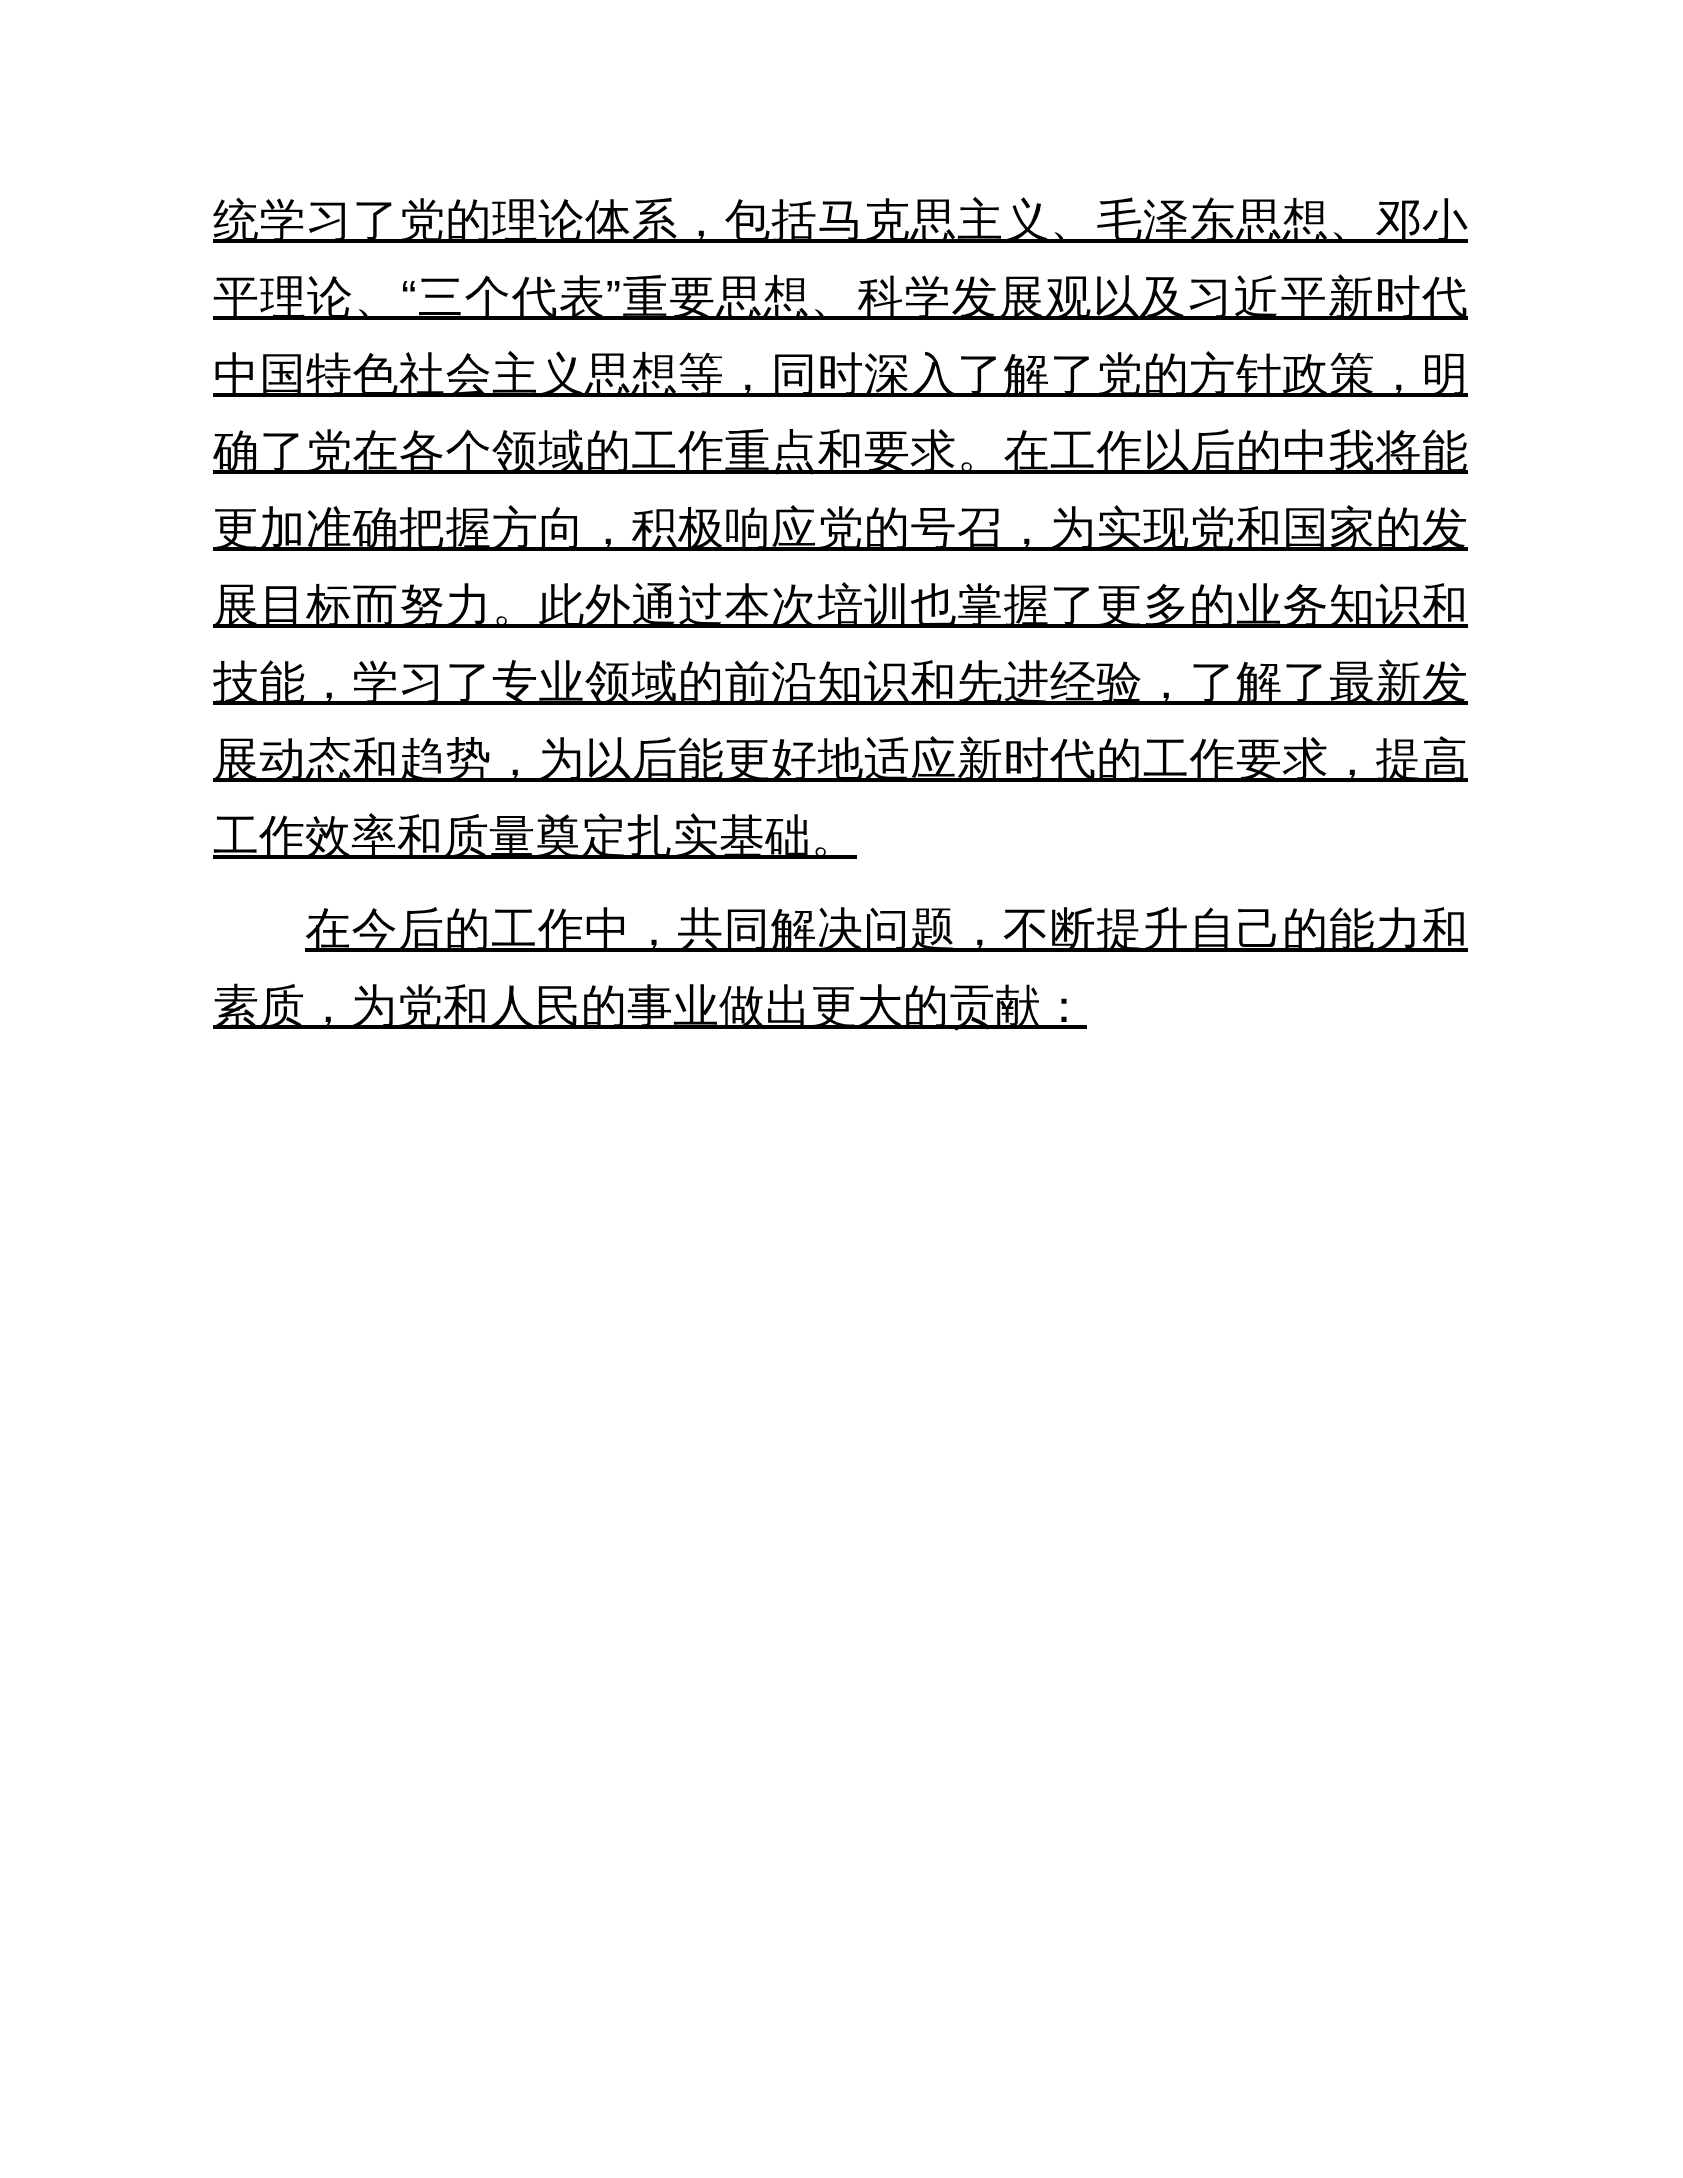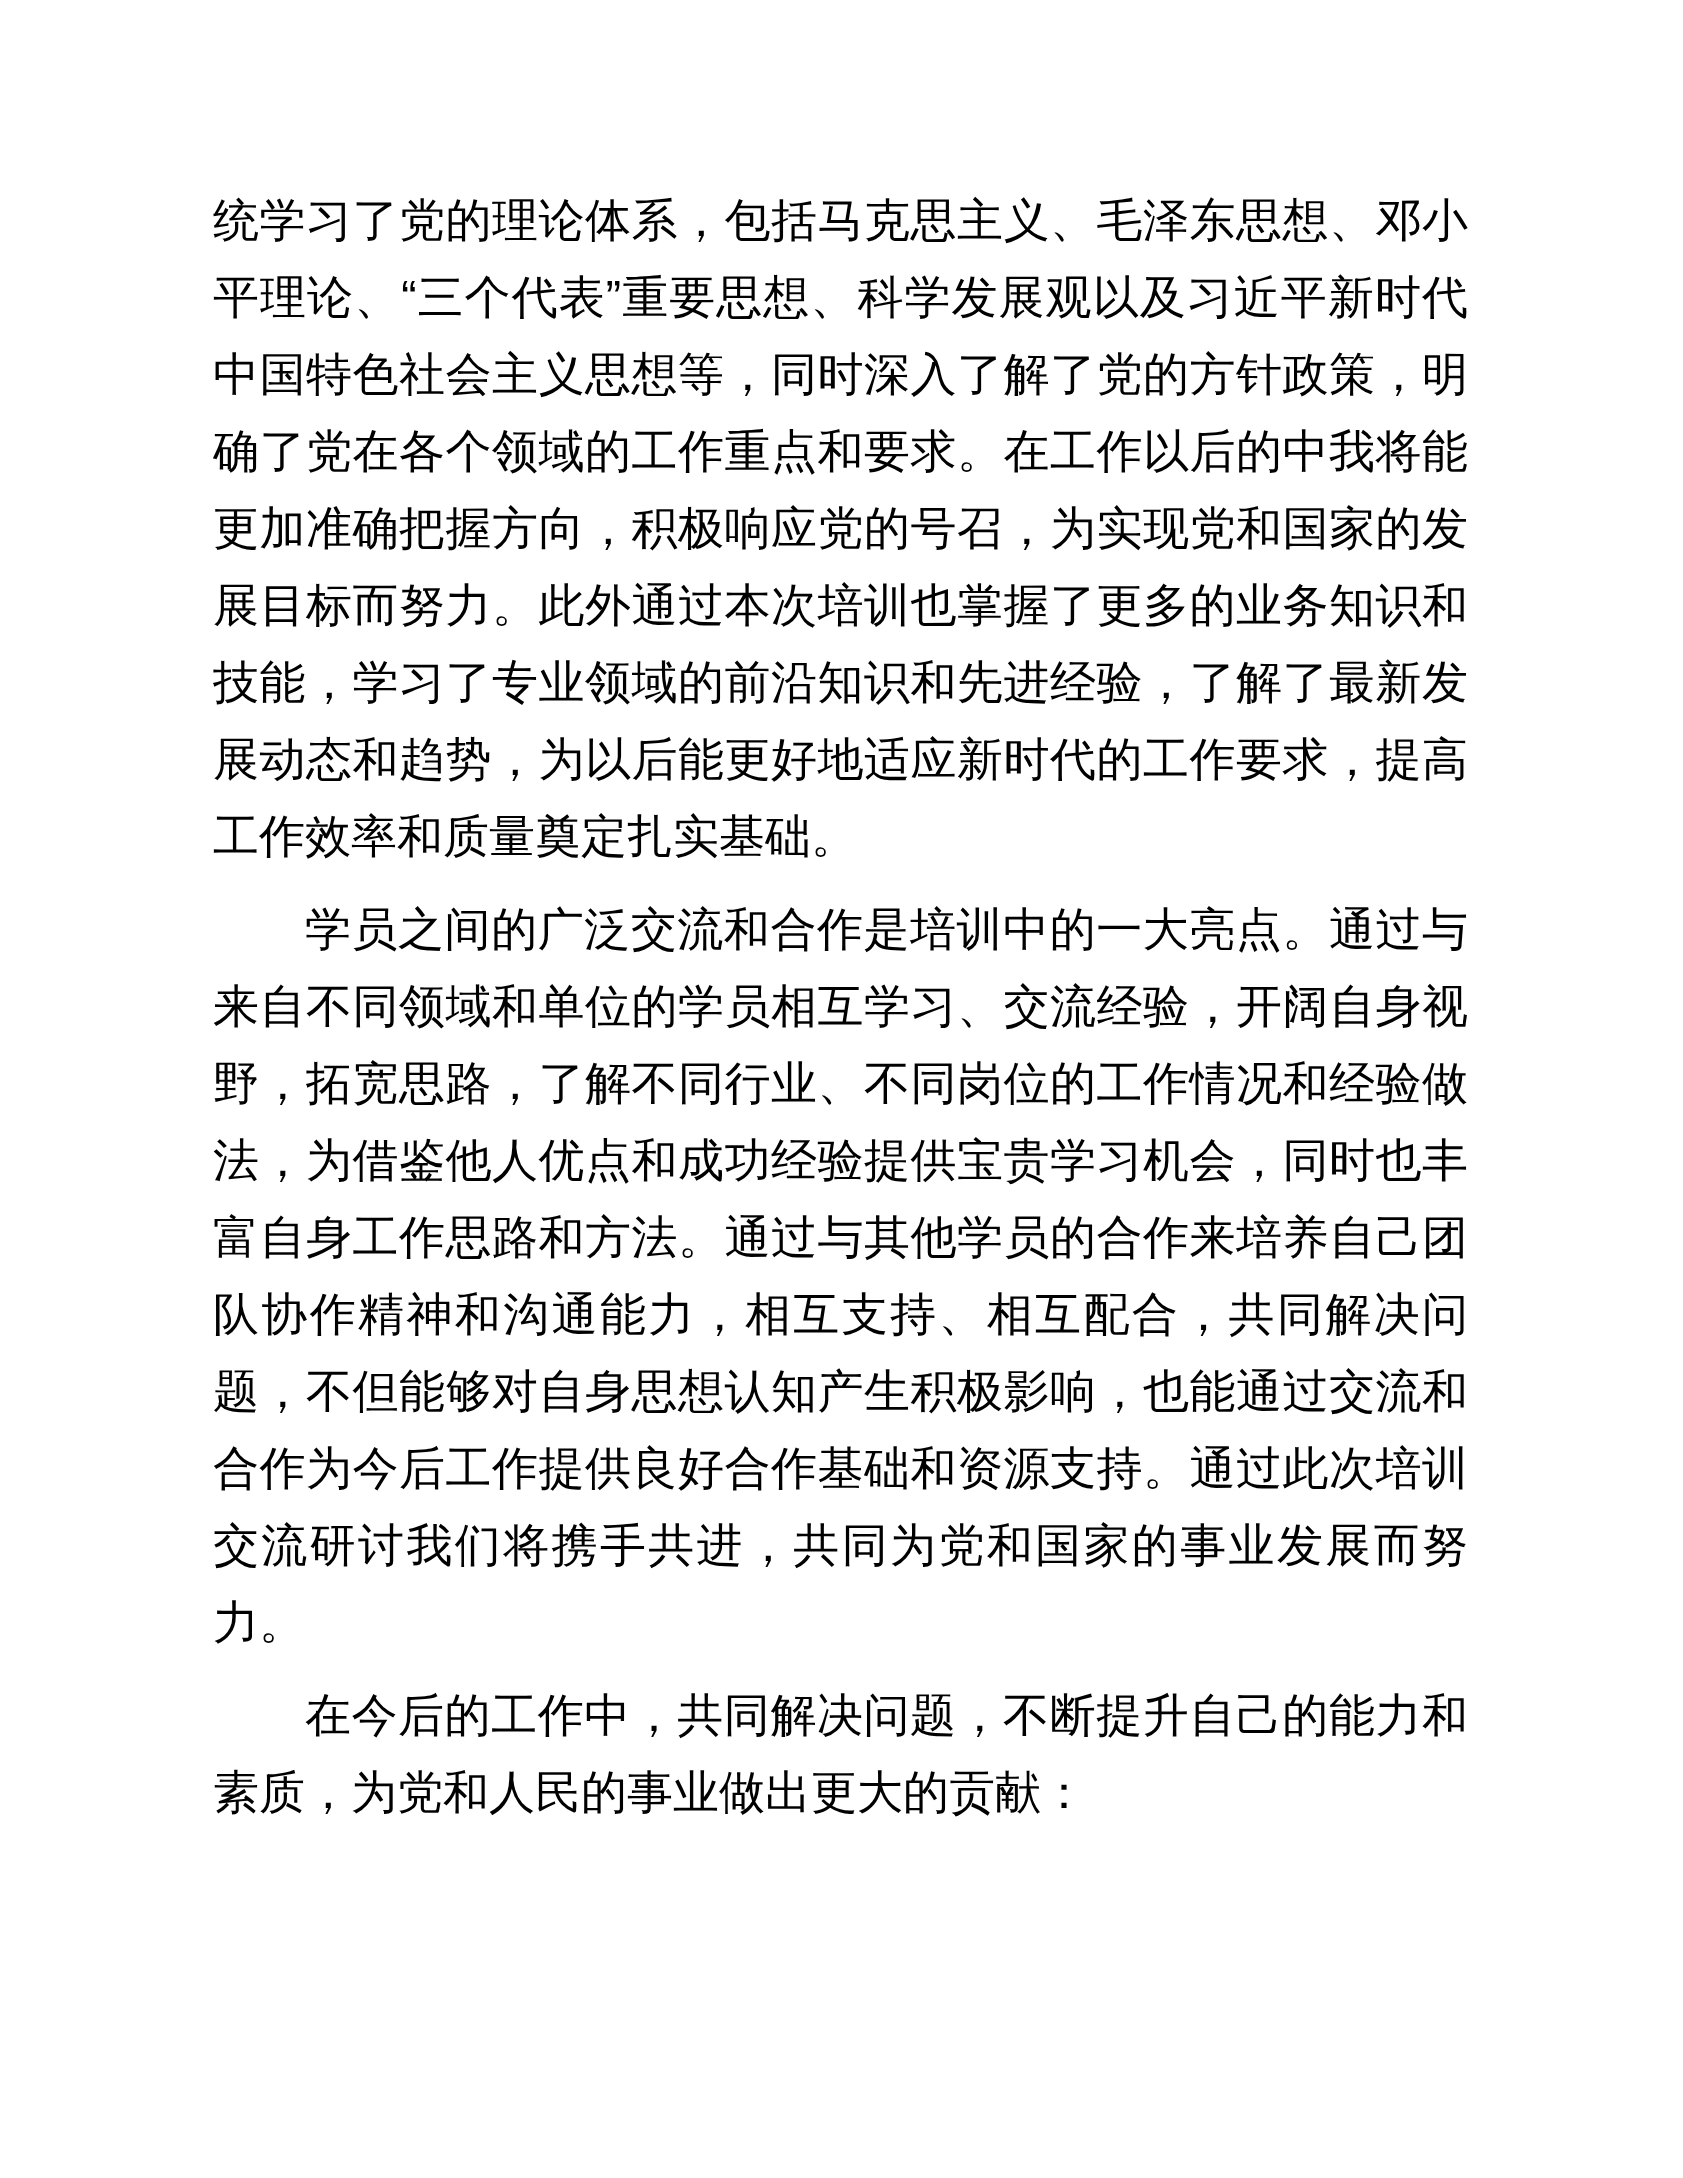--- a/index.html
+++ b/index.html
@@ -24,31 +24,31 @@
     .content p {
       margin: 0;
       padding: 0;
       color: #000000;
       font-size: 46px;
       line-height: 77px;
       text-align: justify;
       text-justify: inter-ideograph;
       word-break: break-all;
       font-family: "Liberation Sans", sans-serif;
+      text-decoration: underline;
     }
     .content p + p {
       margin-top: 16px;
     }
     .content p.indent {
       text-indent: 2em;
     }
   </style>
 </head>
 <body>
 
 <div class="page">
   <div class="content">
     <p>统学习了党的理论体系，包括马克思主义、毛泽东思想、邓小平理论、“三个代表”重要思想、科学发展观以及习近平新时代中国特色社会主义思想等，同时深入了解了党的方针政策，明确了党在各个领域的工作重点和要求。在工作以后的中我将能更加准确把握方向，积极响应党的号召，为实现党和国家的发展目标而努力。此外通过本次培训也掌握了更多的业务知识和技能，学习了专业领域的前沿知识和先进经验，了解了最新发展动态和趋势，为以后能更好地适应新时代的工作要求，提高工作效率和质量奠定扎实基础。</p>
-    <p class="indent">学员之间的广泛交流和合作是培训中的一大亮点。通过与来自不同领域和单位的学员相互学习、交流经验，开阔自身视野，拓宽思路，了解不同行业、不同岗位的工作情况和经验做法，为借鉴他人优点和成功经验提供宝贵学习机会，同时也丰富自身工作思路和方法。通过与其他学员的合作来培养自己团队协作精神和沟通能力，相互支持、相互配合，共同解决问题，不但能够对自身思想认知产生积极影响，也能通过交流和合作为今后工作提供良好合作基础和资源支持。通过此次培训交流研讨我们将携手共进，共同为党和国家的事业发展而努力。</p>
     <p class="indent">在今后的工作中，共同解决问题，不断提升自己的能力和素质，为党和人民的事业做出更大的贡献：</p>
   </div>
 </div>
 
 
 </body></html>

